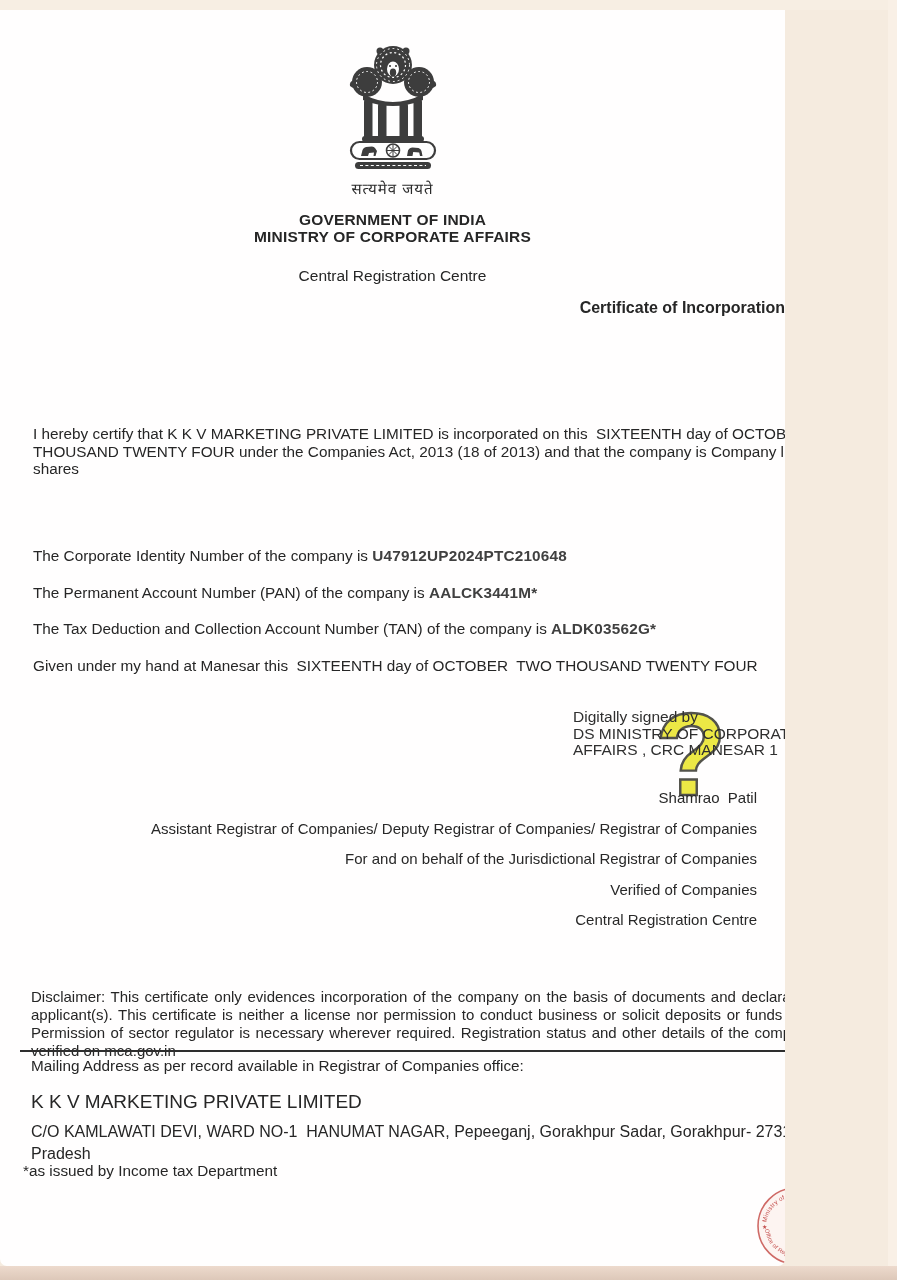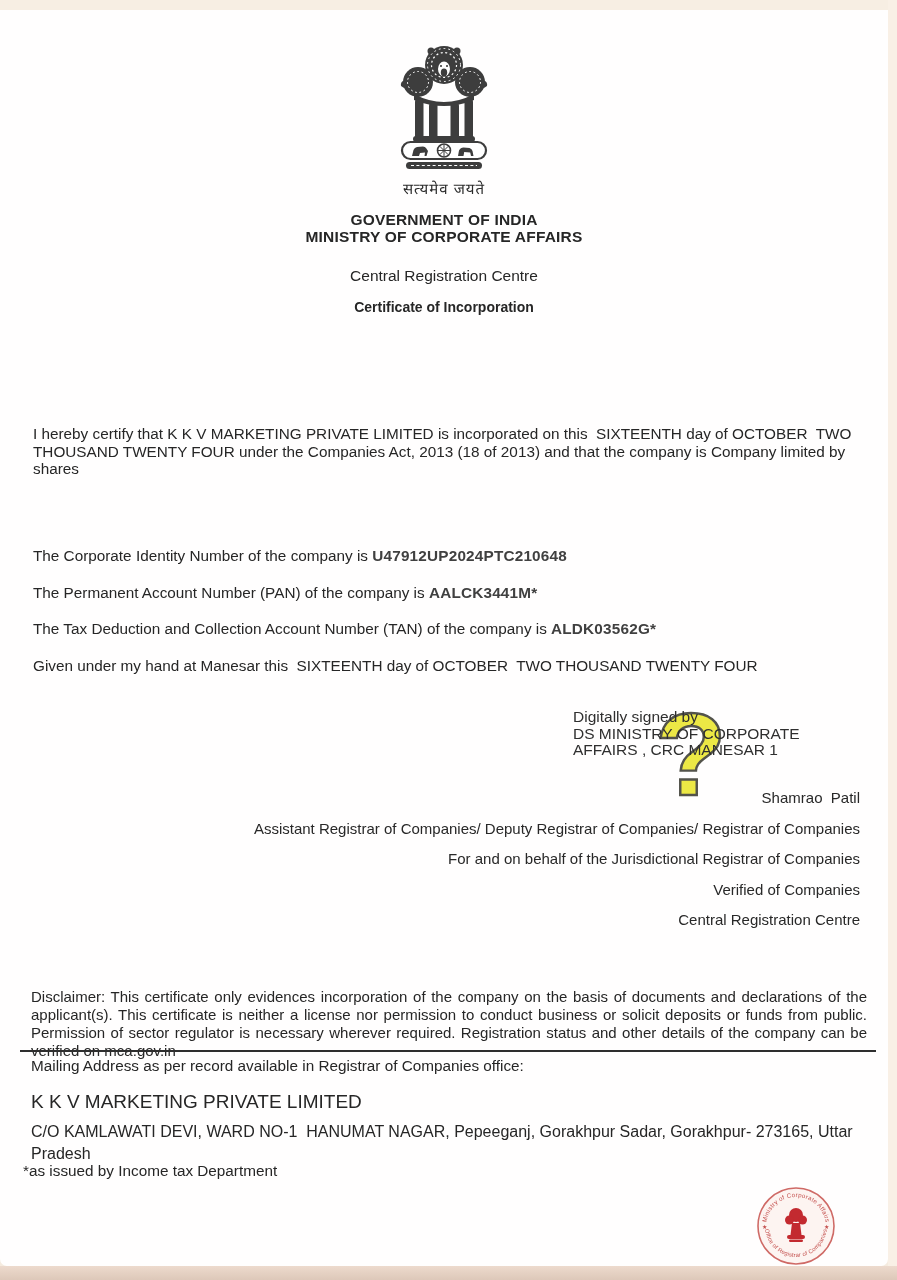--- a/index.html
+++ b/index.html
@@ -7,37 +7,37 @@
     width:897px;height:1280px;position:relative;overflow:hidden;
     background:#f5ebdf;
     font-family:"Liberation Sans","DejaVu Sans",sans-serif;
     color:#262626;
   }
   .strip{position:absolute;}
   .strip-top{left:0;top:0;width:897px;height:10px;background:#f7eee3;}
   .strip-right{right:0;top:0;width:9px;height:1280px;background:#f9f0e6;}
   .strip-bottom{left:0;bottom:0;width:897px;height:14px;background:linear-gradient(#eddacd,#ddc8b9);}
   .page{
-    position:absolute;left:0;top:10px;width:888px;height:1256px;
+    position:absolute;left:0;top:10px;width:785px;height:1256px;
     background:#fffefe;overflow:hidden;
     border-radius:0 0 7px 7px;
   }
   .abs{position:absolute;margin:0;}
   .center-x{left:50%;transform:translateX(-50%);}
   .pre{white-space:pre-wrap;}
 
   
   .emblem-wrap{top:28px;text-align:center;}
   .motto{font-size:15px;margin-top:2px;color:#2a2a2a;letter-spacing:1px;}
 
   
   .header{top:201px;text-align:center;width:100%;}
   .h-bold{font-weight:bold;font-size:15.5px;line-height:17px;letter-spacing:.2px;}
   .h-centre{font-size:15.5px;margin-top:22px;}
-  .h-title{font-weight:bold;font-size:14px;margin-top:14px;}
+  .h-title{font-weight:bold;font-size:16px;margin-top:14px;text-align:right;}
 
   .pursuant{top:318px;width:846px;text-align:center;font-size:15px;line-height:17.5px;}
 
   .bodytext{left:33px;width:830px;font-size:15.3px;line-height:17.5px;}
   .certify{top:415px;}
   .idline{font-size:15.3px;left:33px;}
   .idline b{color:#404040;letter-spacing:.2px;}
   .cin{top:537px;} .pan{top:574px;} .tan{top:610px;} .given{top:647px;}
 
   

